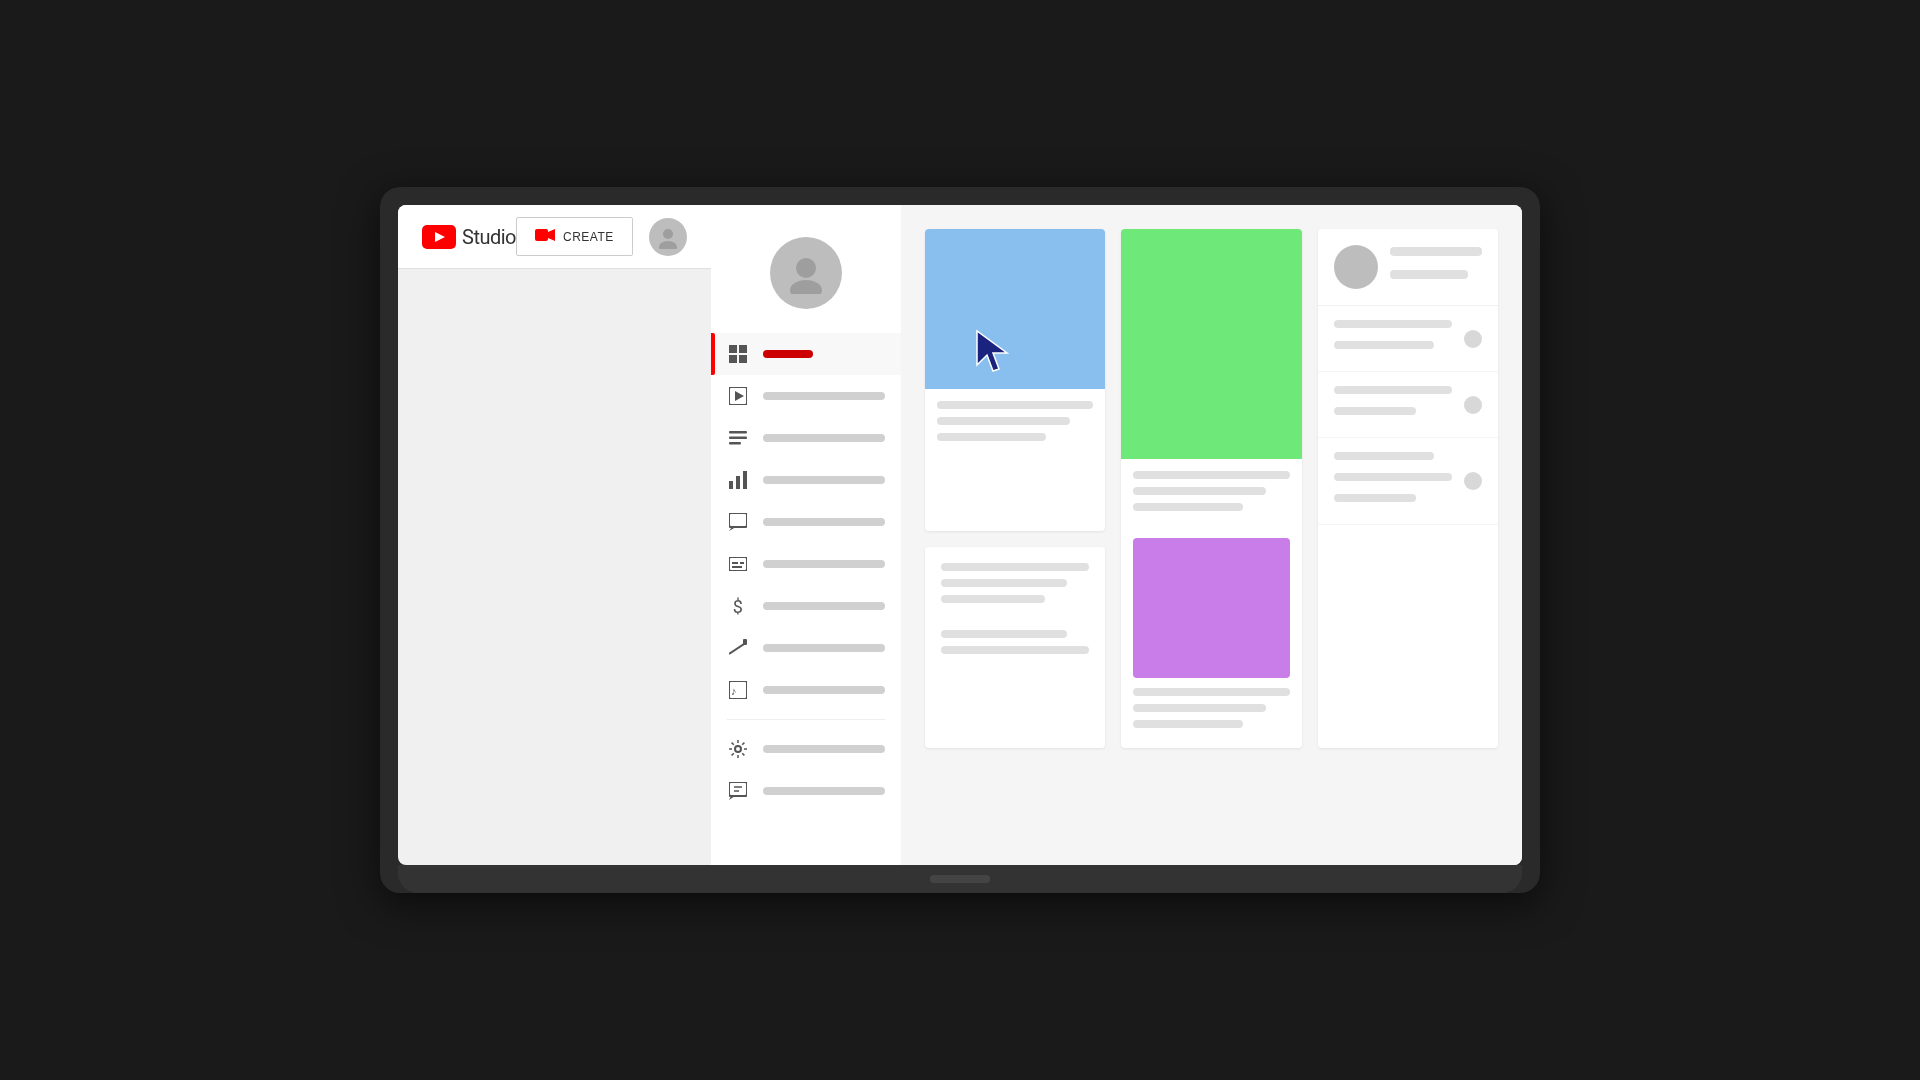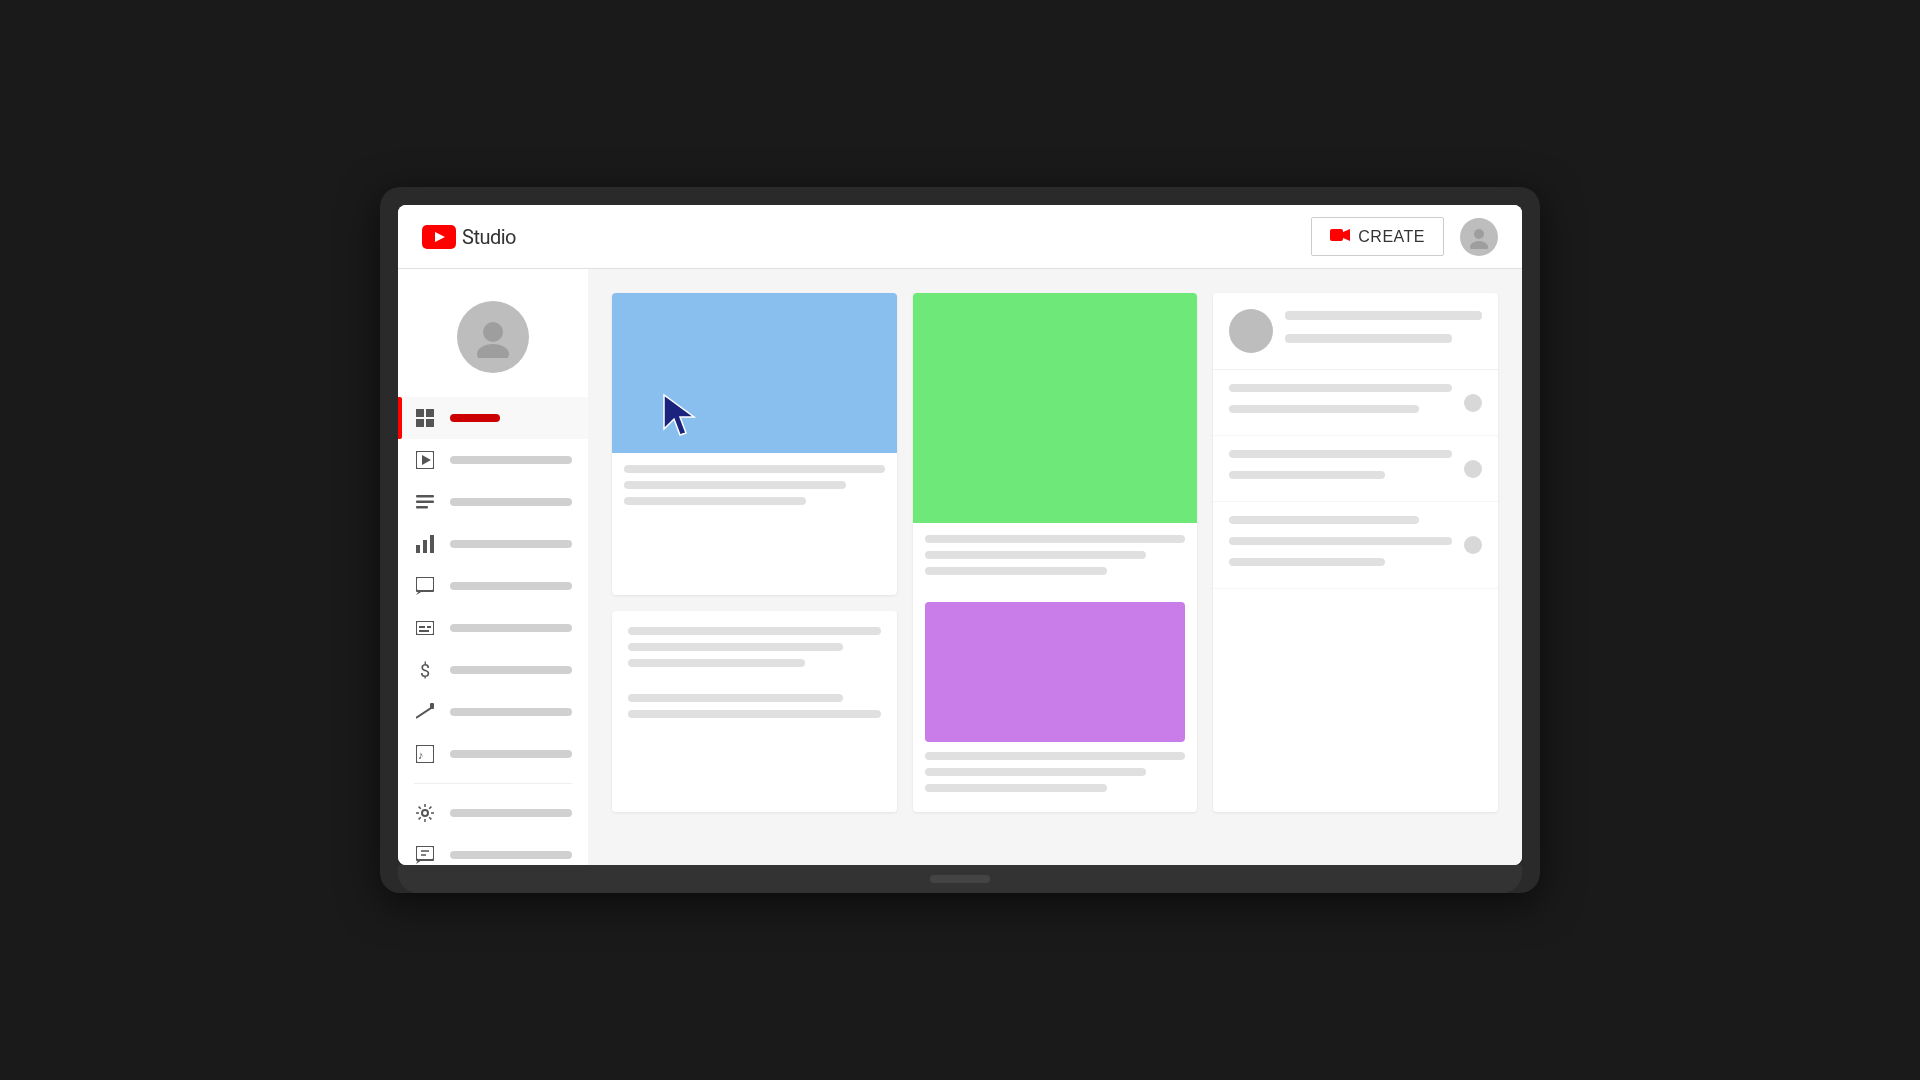--- a/index.html
+++ b/index.html
@@ -20,21 +20,21 @@
       box-shadow: 0 10px 40px rgba(0,0,0,0.6);
     }
 
     .laptop-screen {
       background: #f0f0f0;
       border-radius: 8px;
       overflow: hidden;
       width: 100%;
       height: 660px;
       display: flex;
-      flex-direction: column;
+      flex-direction: row;
     }
 
     .laptop-base {
       height: 28px;
       background: #333;
       border-radius: 0 0 20px 20px;
       display: flex;
       align-items: center;
       justify-content: center;
     }
@@ -83,21 +83,21 @@
     }
     .create-btn {
       display: flex;
       align-items: center;
       gap: 8px;
       background: #fff;
       border: 1.5px solid #ccc;
       border-radius: 2px;
       padding: 8px 18px;
       cursor: pointer;
-      font-size: 16px;
+      font-size: 12px;
       font-weight: 500;
       color: #333;
       letter-spacing: 0.5px;
     }
     .create-btn-icon {
       color: #ff0000;
       font-size: 18px;
     }
     .avatar-circle {
       width: 38px;

